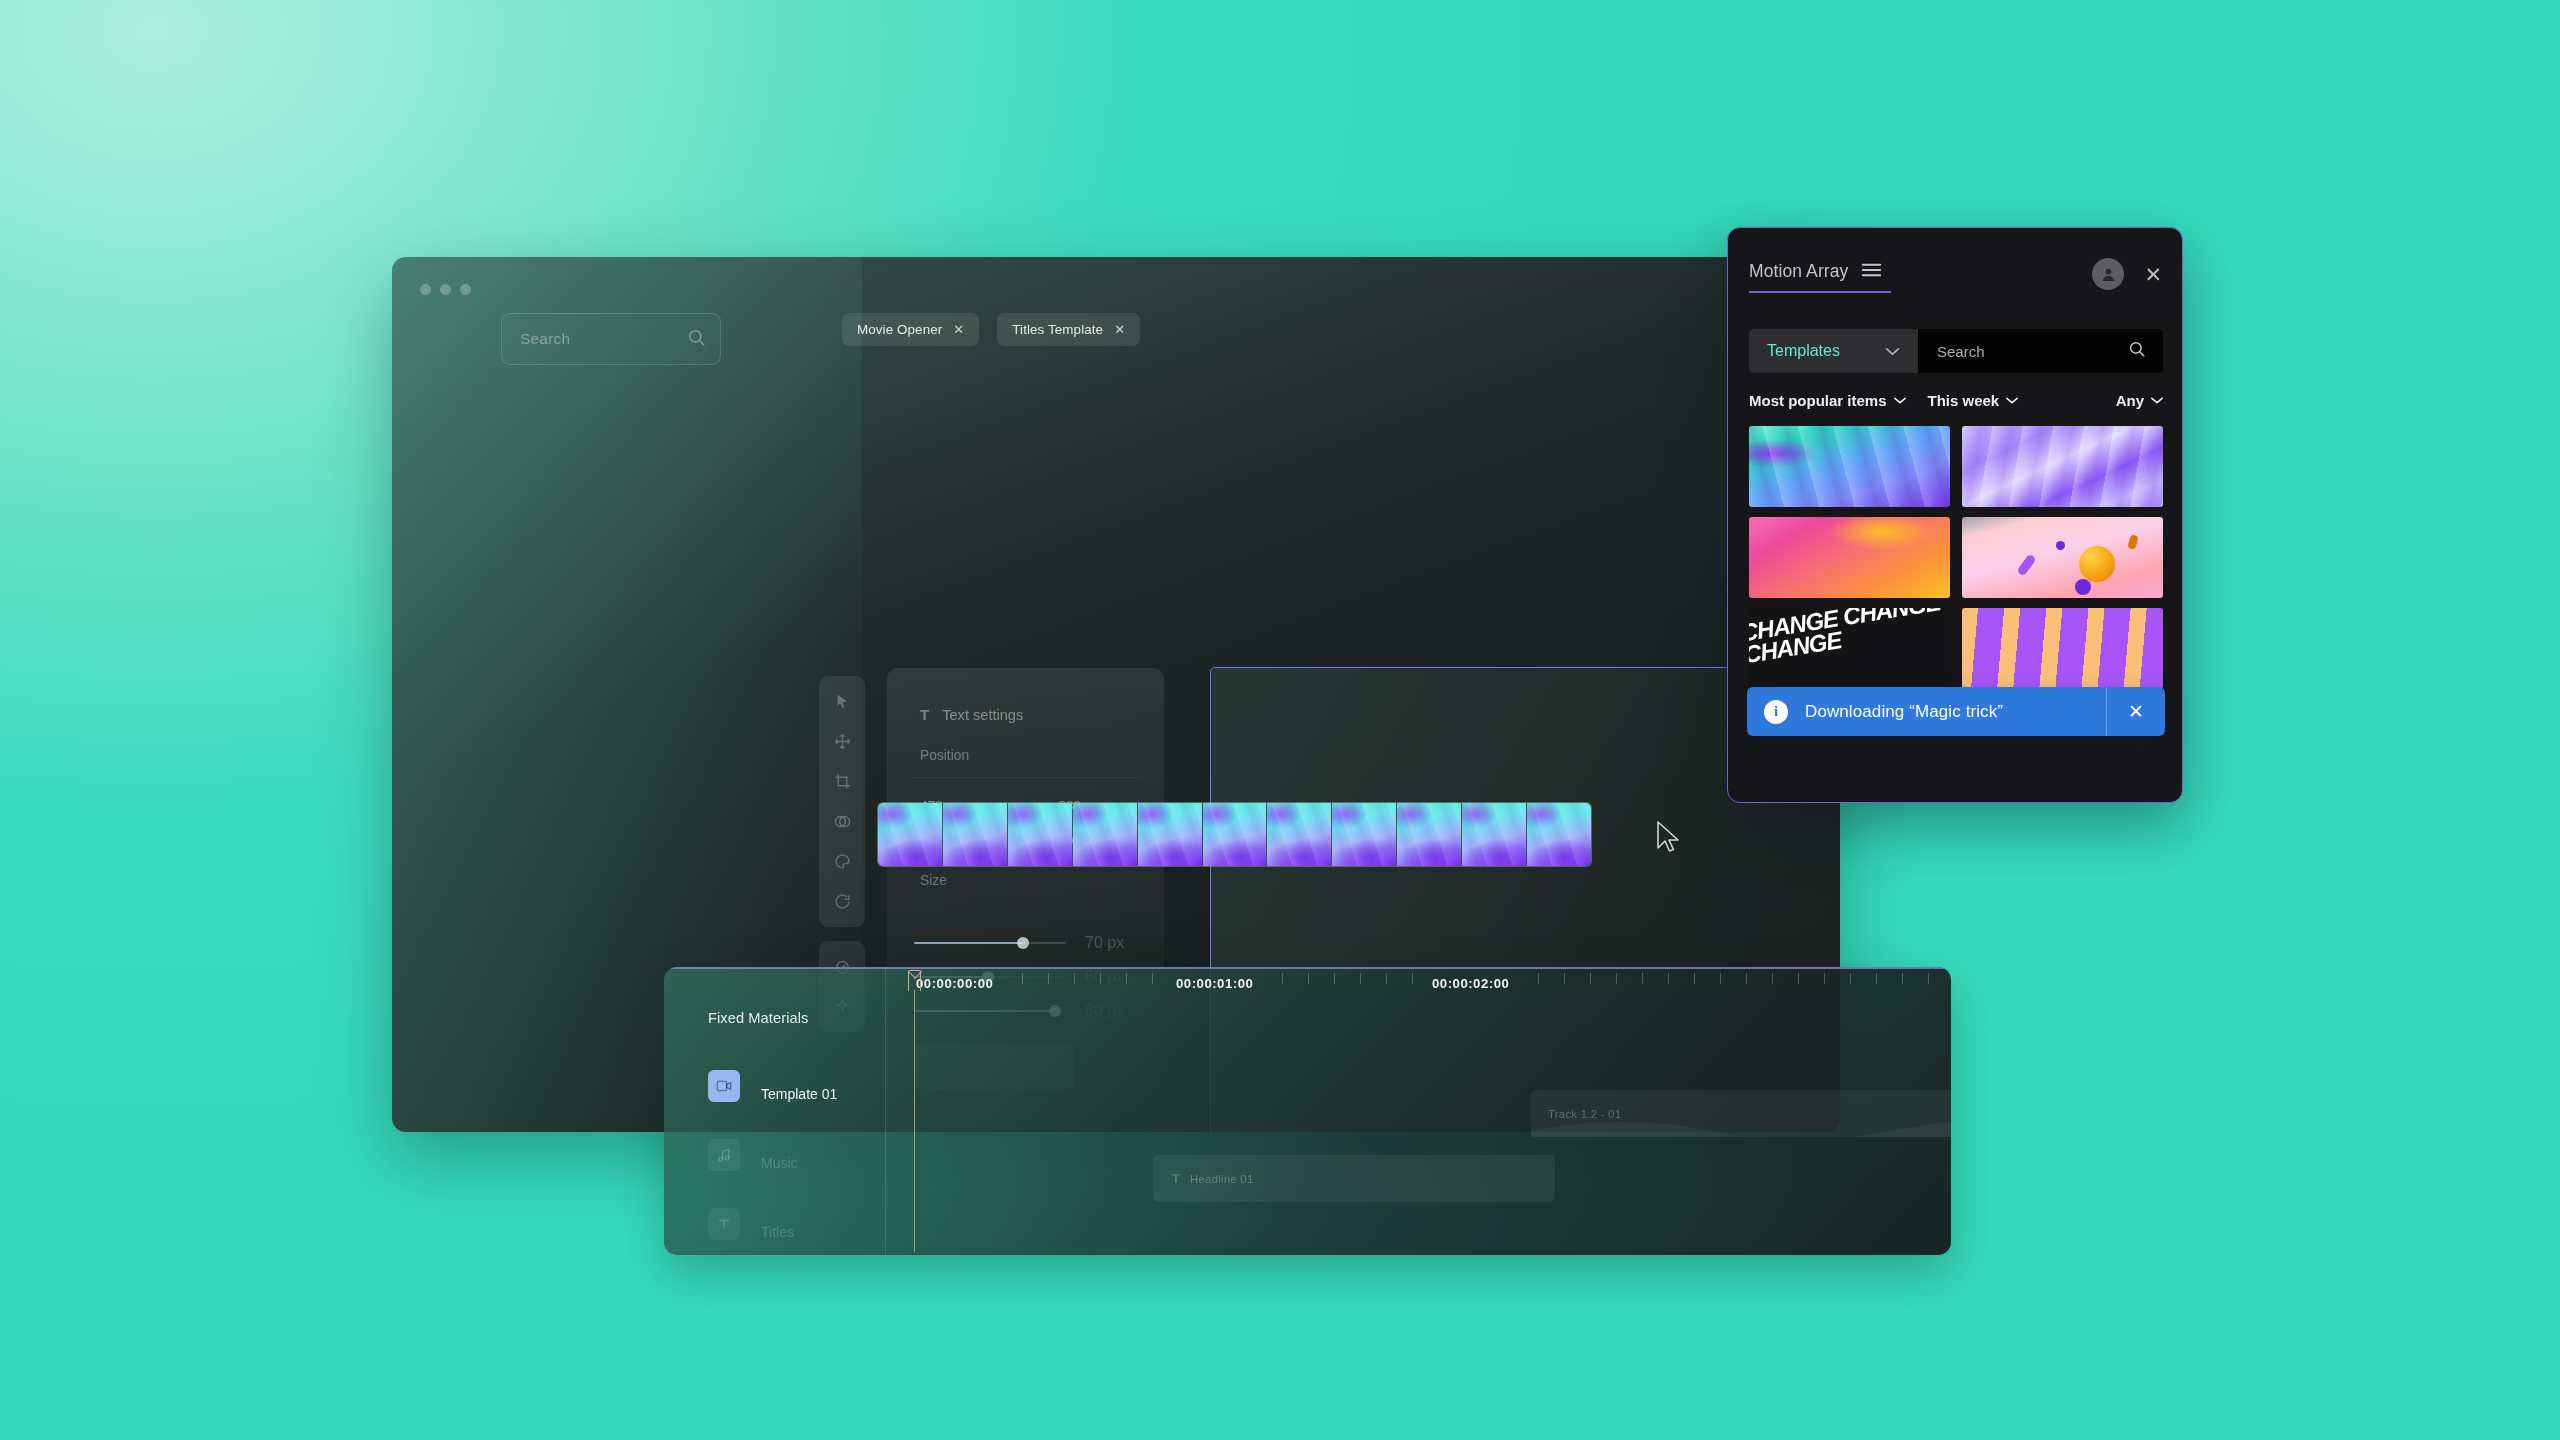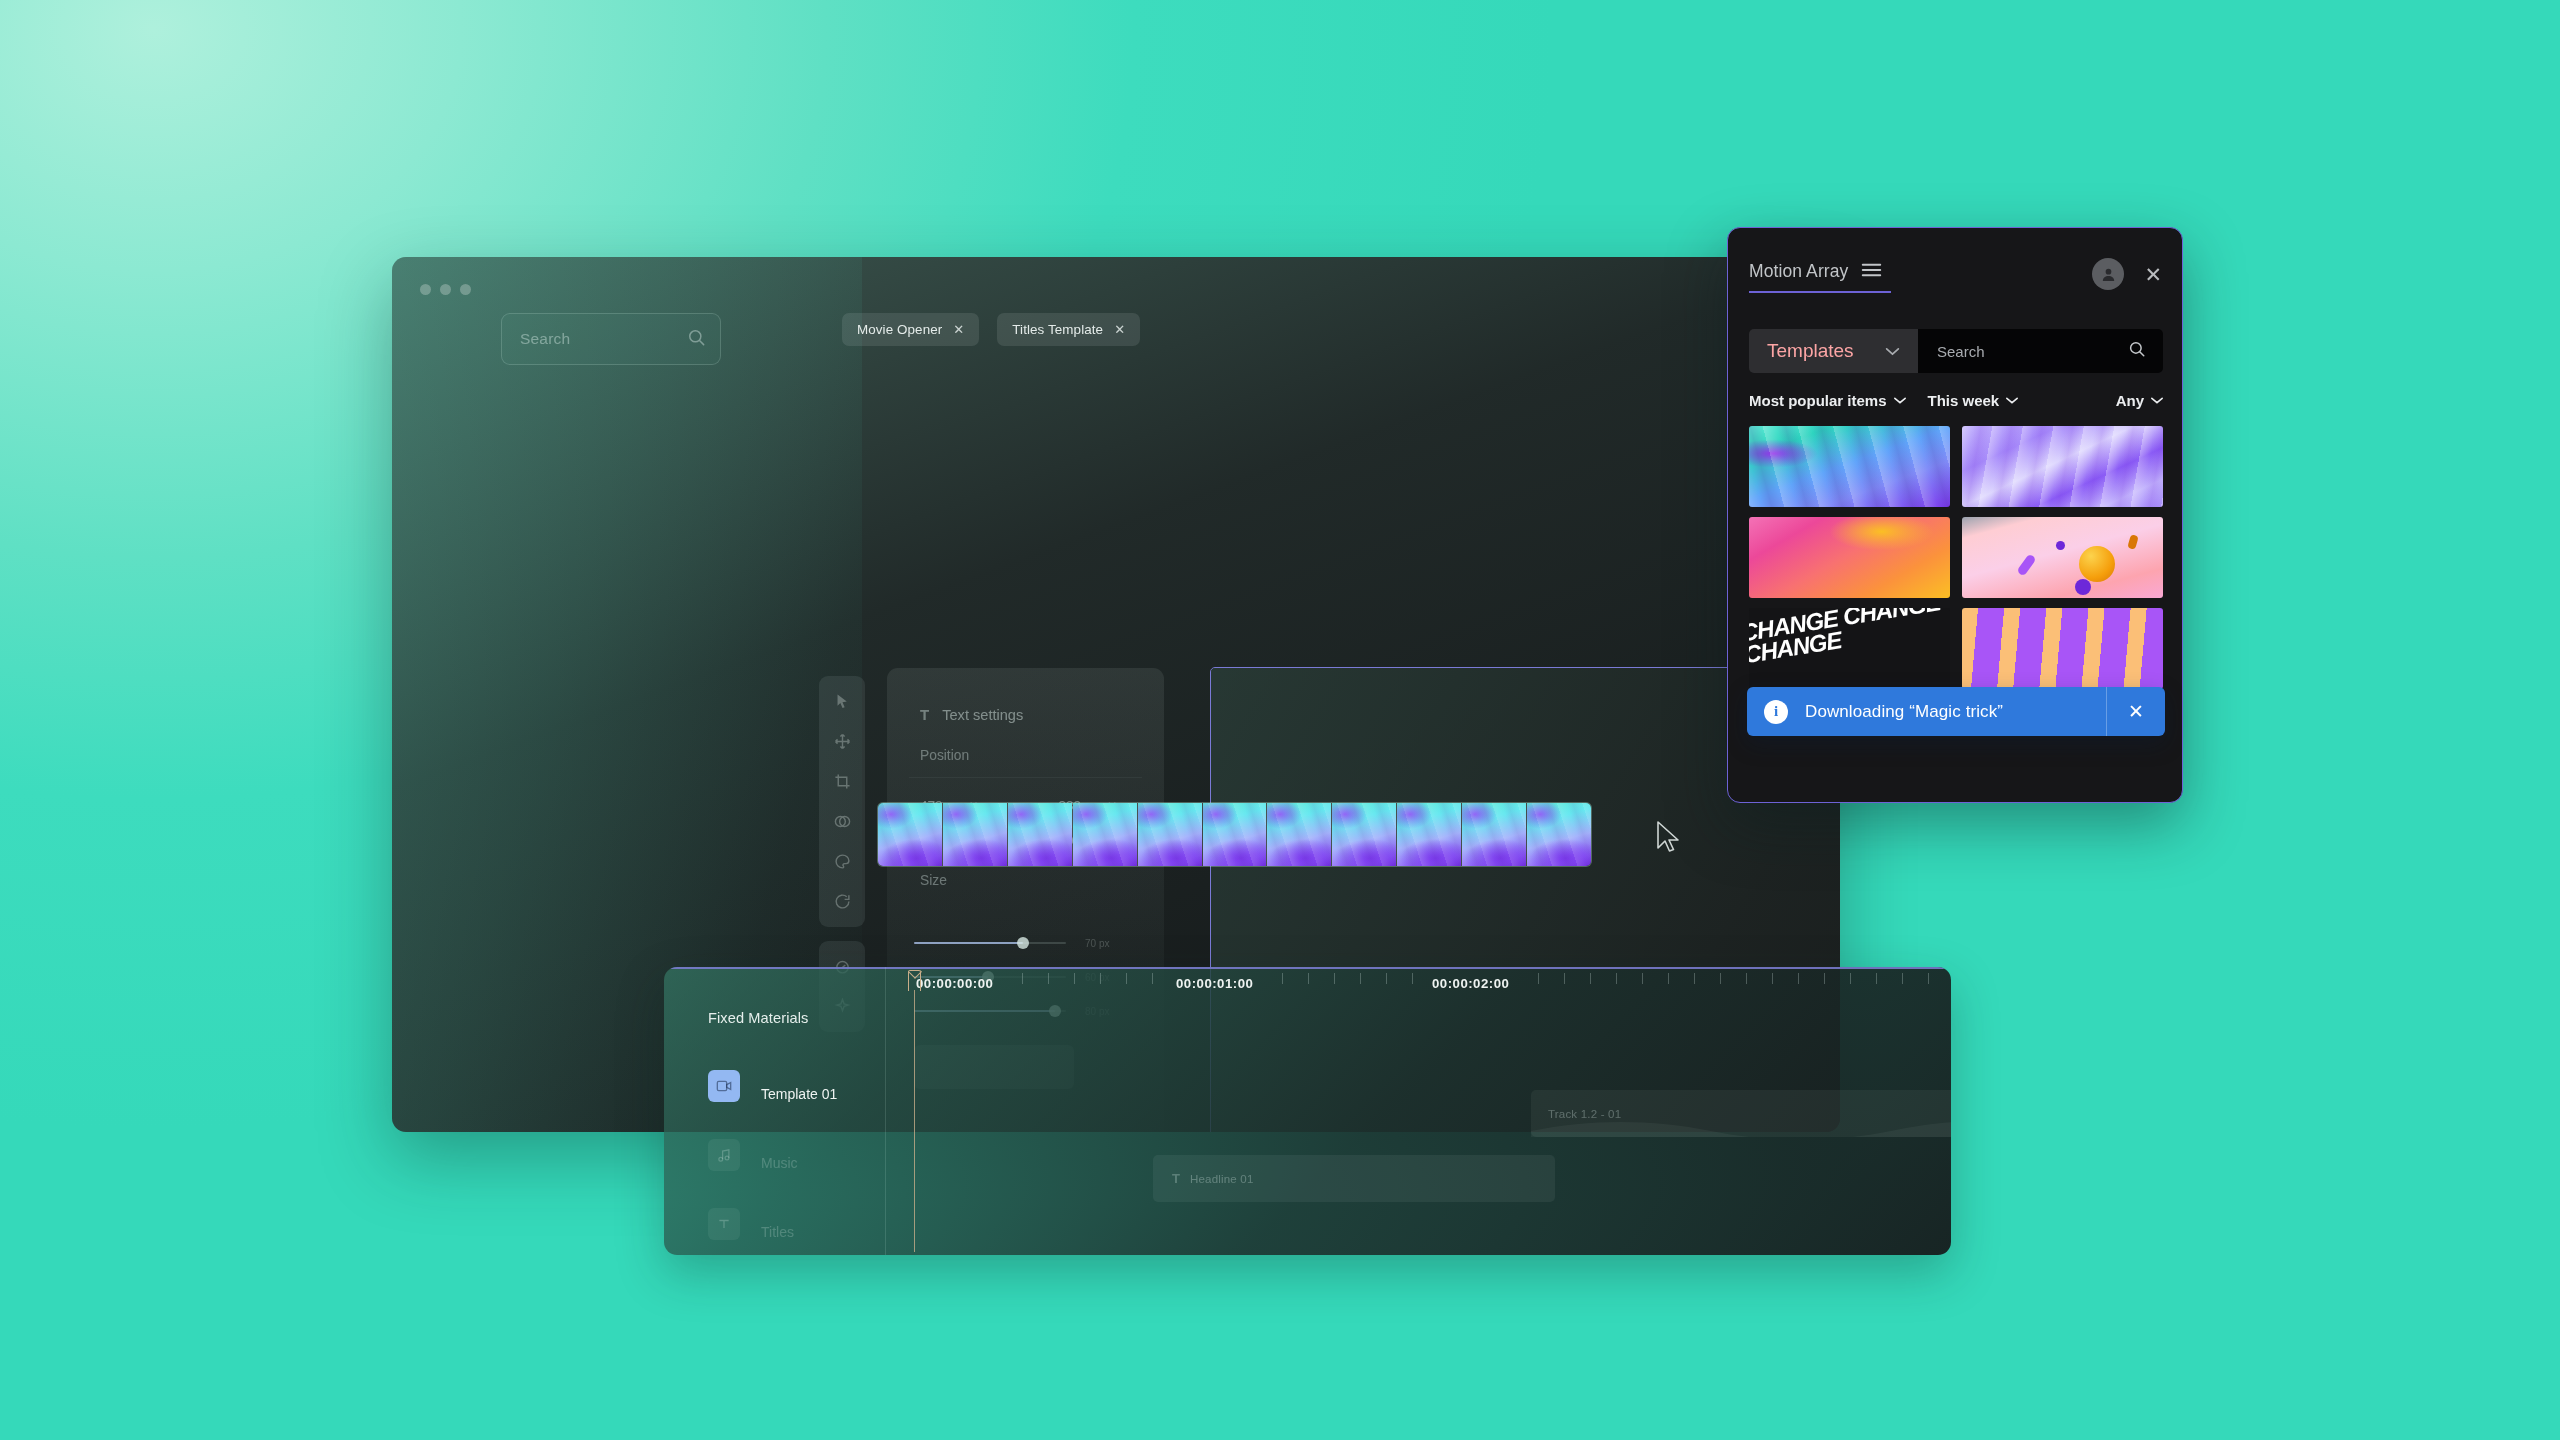--- a/index.html
+++ b/index.html
@@ -77,21 +77,21 @@
   .num-row { display: flex; padding: 20px 0 0 0; }
   .num-cell { width: 50%; display: flex; align-items: baseline; padding-left: 33px; }
   .num-cell .v { color: rgba(228,243,239,0.43); font-size: 13.6px; }
   .num-cell .k { color: rgba(228,243,239,0.19); font-size: 11.5px; margin-left: 27px; }
 
   .sliders { padding: 38px 0 0 0; }
   .slider-row { display: flex; align-items: center; padding: 0 0 0 27px; height: 34px; }
   .slider-track { position: relative; width: 152px; height: 2px; background: rgba(215,235,230,0.17); border-radius: 2px; }
   .slider-fill { position: absolute; left: 0; top: 0; height: 2px; background: rgba(174,198,243,0.72); border-radius: 2px; }
   .slider-knob { position: absolute; top: -5px; width: 12px; height: 12px; border-radius: 50%; background: rgba(216,233,228,0.80); }
-  .slider-val { color: rgba(226,242,238,0.22); font-size: 10px; margin-left: 19px; }
+  .slider-val { color: rgba(226,242,238,0.22); font-size: 16px; margin-left: 19px; }
 
   .prop-block {
     margin: 17px 0 0 27px; width: 160px; height: 44px; border-radius: 6px;
     background: rgba(228,246,240,0.115);
   }
   .curve-area { position: relative; margin: 20px 0 0 0; height: 150px; }
 
   
   #preview {
     position: absolute; left: 818px; top: 410px; width: 960px; height: 480px;
@@ -168,21 +168,21 @@
   .ma-head { position: absolute; left: 0; top: 0; width: 100%; height: 78px; }
   .ma-title-wrap { position: absolute; left: 21px; top: 33px; display: flex; align-items: center; gap: 13px; justify-content: space-between; }
   .ma-title { color: #c2c5c8; font-size: 17.5px; letter-spacing: .1px; }
   .ma-underline { position: absolute; left: 21px; top: 63px; width: 142px; height: 1.6px; background: #6d62d6; }
   .ma-head-right { position: absolute; right: 20px; top: 30px; display: flex; align-items: center; gap: 20px; }
   .avatar { width: 32px; height: 32px; border-radius: 50%; background: #5b5d61; display: flex; align-items: center; justify-content: center; }
   .ma-close { color: #b9bcbf; font-size: 21px; line-height: 1; }
 
   .ma-searchrow { position: absolute; left: 21px; top: 101px; width: 414px; height: 44px; display: flex; border-radius: 5px; overflow: hidden; }
   .ma-select { width: 169px; background: #2e2e31; display: flex; align-items: center; justify-content: space-between; padding: 0 18px; }
-  .ma-select .sl { color: #fca5a5; font-size: 19px; }
+  .ma-select .sl { color: #5eead4; font-size: 16px; }
   .ma-searchfield { flex: 1; background: #050506; display: flex; align-items: center; padding: 0 17px 0 19px; }
   .ma-searchfield .ph { color: #a9acb0; font-size: 15px; flex: 1; }
 
   .ma-filters { position: absolute; left: 21px; top: 164px; width: 414px; display: flex; align-items: center; }
   .ma-filters .f { display: flex; align-items: center; gap: 7px; color: #eceef0; font-size: 15px; font-weight: 700; margin-right: 22px; }
   .ma-filters .f.right { margin-left: auto; margin-right: 0; justify-content: flex-end; }
 
   .ma-grid { position: absolute; left: 21px; top: 198px; width: 414px; display: grid; grid-template-columns: 1fr 1fr; gap: 10px 12px; }
   .ma-card { height: 81px; border-radius: 3px; overflow: hidden; position: relative; }
 

